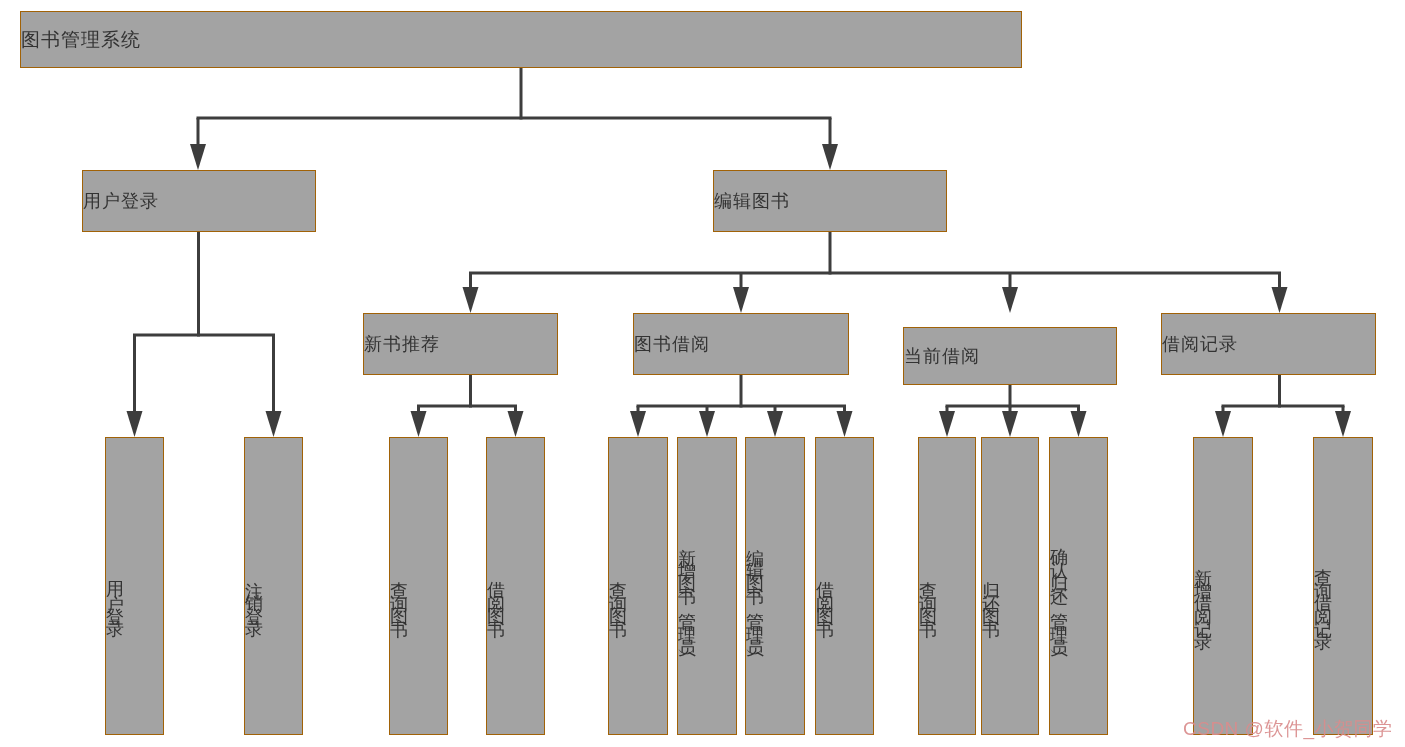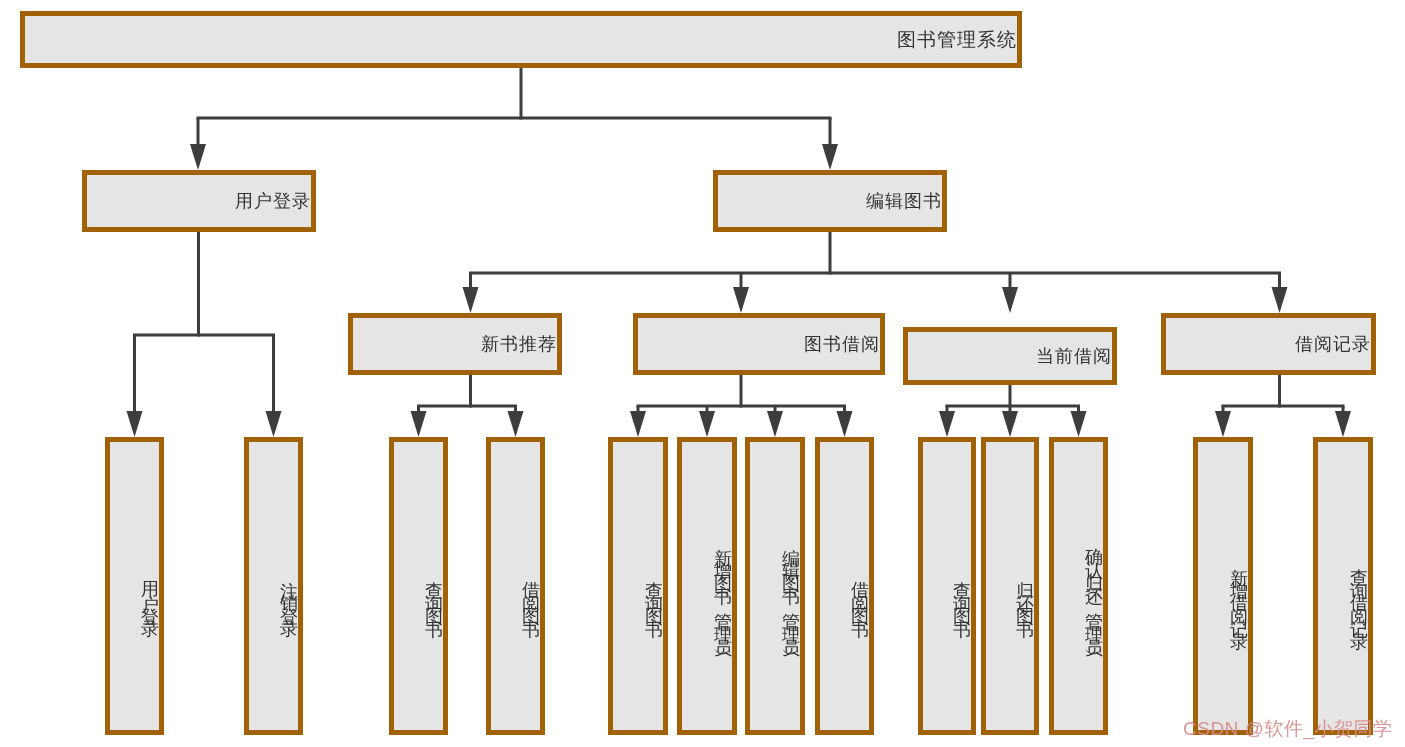--- a/index.html
+++ b/index.html
@@ -5,22 +5,22 @@
   html,body{margin:0;padding:0;}
   body{
     width:1405px;height:747px;position:relative;overflow:hidden;
     background:#ffffff;
     font-family:"Liberation Sans","DejaVu Sans",sans-serif;
   }
   #stage{position:absolute;left:0;top:0;width:1405px;height:747px;}
   svg.connectors{position:absolute;left:0;top:0;width:1405px;height:747px;}
   .node{
     position:absolute;box-sizing:border-box;
-    background:#e5e5e5;border:5px solid #a16207;
-    display:flex;align-items:center;justify-content:flex-end;
+    background:#a3a3a3;border:1px solid #a16207;
+    display:flex;align-items:center;justify-content:flex-start;
     font-size:18px;color:#333333;letter-spacing:1px;
     z-index:2;
   }
   .node.root{font-size:19px;}
   .node.leaf span{
     writing-mode:vertical-rl;text-orientation:mixed;
     letter-spacing:13px;line-height:1;margin-top:13px;
     white-space:nowrap;
   }
   .watermark{
@@ -98,24 +98,24 @@
     <span>图书管理系统</span>
   </div>
 
   <div class="node" style="left:82px;top:170px;width:234px;height:62px;">
     <span>用户登录</span>
   </div>
   <div class="node" style="left:713px;top:170px;width:234px;height:62px;">
     <span>编辑图书</span>
   </div>
 
-  <div class="node" style="left:348px;top:313px;width:214px;height:62px;">
+  <div class="node" style="left:363px;top:313px;width:195px;height:62px;">
     <span>新书推荐</span>
   </div>
-  <div class="node" style="left:633px;top:313px;width:252px;height:62px;">
+  <div class="node" style="left:633px;top:313px;width:216px;height:62px;">
     <span>图书借阅</span>
   </div>
   <div class="node" style="left:903px;top:327px;width:214px;height:58px;">
     <span>当前借阅</span>
   </div>
   <div class="node" style="left:1161px;top:313px;width:215px;height:62px;">
     <span>借阅记录</span>
   </div>
 
   <div class="node leaf" style="left:105px;top:437px;width:59px;height:298px;">

